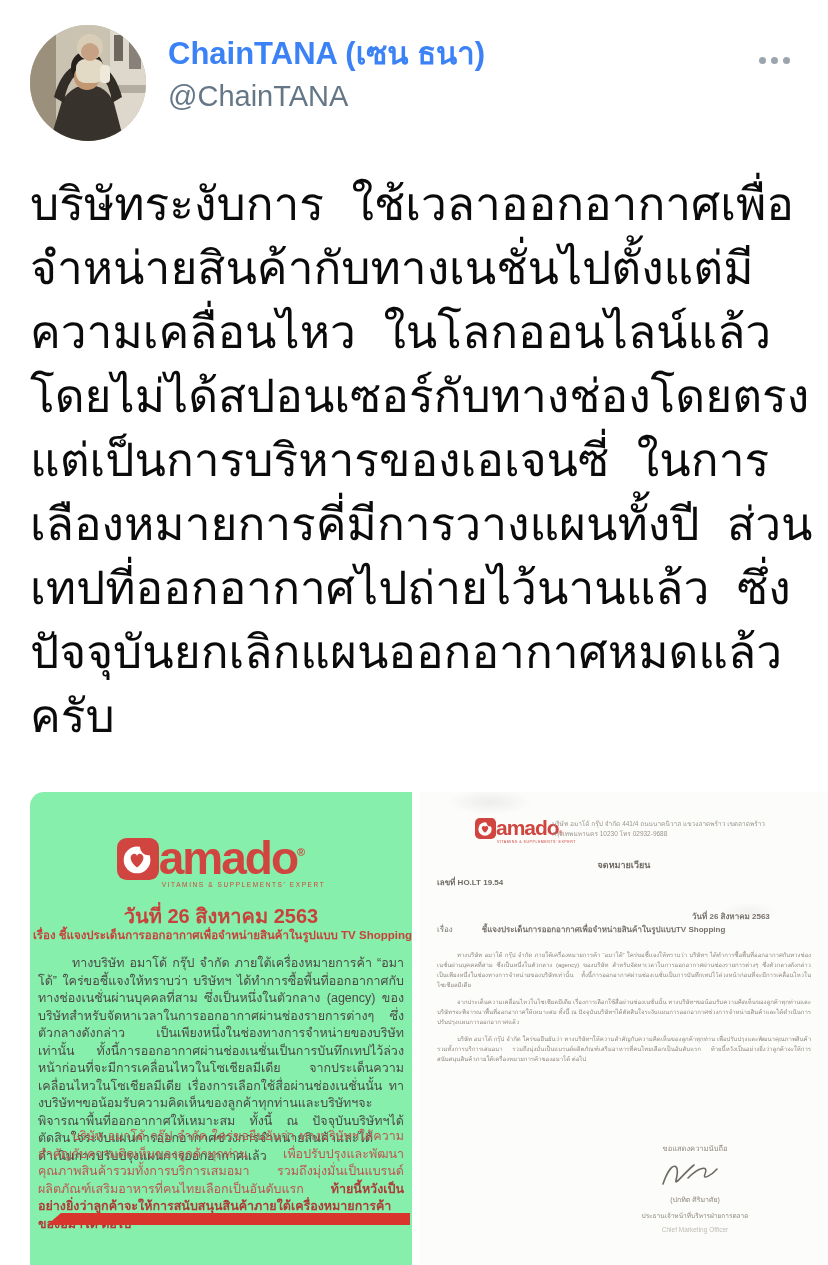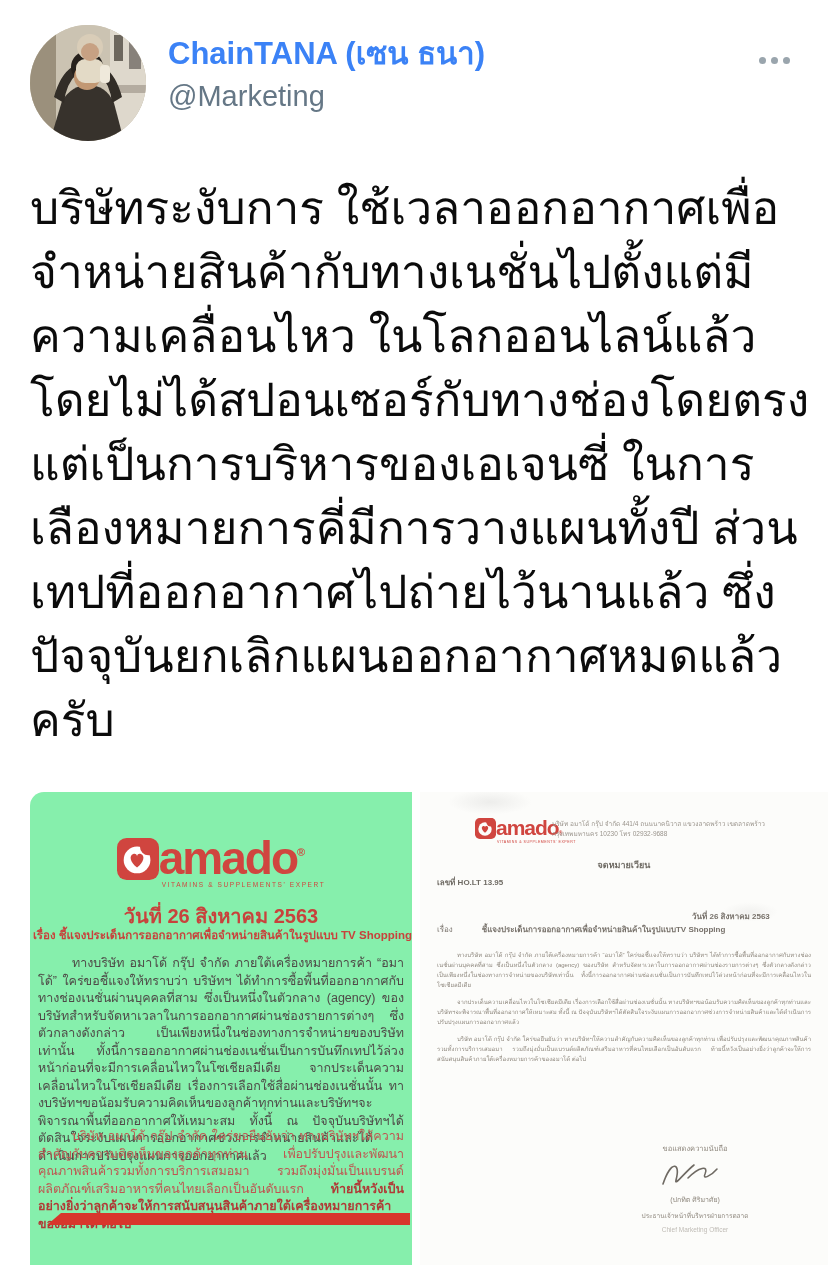--- a/index.html
+++ b/index.html
@@ -12,21 +12,21 @@
   .avatar svg{display:block;width:116px;height:116px;}
   .display-name{position:absolute;left:168px;top:28px;font-size:31px;font-weight:bold;
                 color:#3b82f6;white-space:nowrap;text-align:right;}
   .handle{position:absolute;left:168px;top:80px;font-size:29px;color:#657786;white-space:nowrap;}
   .more{position:absolute;left:752px;top:48px;width:44px;height:24px;display:flex;gap:5px;
         align-items:center;justify-content:center;cursor:pointer;}
   .more .dot{width:7px;height:7px;border-radius:50%;background:#9aa5ad;}
 
   
   .tweet-text{position:absolute;left:30px;top:176px;width:775px;color:#0b0b0b;}
-  .tweet-text .tline{font-size:46px;line-height:64px;white-space:nowrap;}
+  .tweet-text .tline{font-size:46px;line-height:64px;white-space:nowrap;font-family:Liberation Mono, monospace;}
 
   
   .media{position:absolute;left:30px;top:792px;width:798px;height:473px;}
   .doc{position:absolute;top:0;height:473px;margin:0;padding:0;overflow:hidden;}
   .doc.left{left:0;width:382px;background:#86efac;border-radius:14px 0 0 0;}
   .doc.right{left:390px;width:408px;background:#fcfcfa;
              background-image:radial-gradient(60px 18px at 70px 10px,#ededeb 0,rgba(237,237,235,0) 70%),
                               radial-gradient(40px 14px at 330px 120px,#f1f1ef 0,rgba(241,241,239,0) 70%);}
 
   
@@ -104,21 +104,21 @@
         <path d="M92 72 Q86 50 74 42 L68 48 Q80 58 82 78 Z" fill="#322d27"></path>
         <circle cx="57" cy="42" r="16" fill="#26211c"></circle>
         <circle cx="57" cy="52" r="13" fill="#c29873"></circle>
         <rect x="46" y="34" width="28" height="24" rx="9" fill="#e3dac6"></rect>
         <circle cx="60" cy="22" r="13" fill="#d9cdb8"></circle>
         <circle cx="60" cy="27" r="9" fill="#c7a183"></circle>
         <rect x="70" y="40" width="10" height="18" rx="4" fill="#efe9db"></rect>
       </svg>
     </div>
     <div class="display-name">ChainTANA (เซน ธนา)</div>
-    <div class="handle">@Marketing</div>
+    <div class="handle">@ChainTANA</div>
     <div class="more">
       <span class="dot"></span>
       <span class="dot"></span>
       <span class="dot"></span>
     </div>
   </div>
 
   <div class="tweet-text">
     <div class="tline">บริษัทระงับการ ใช้เวลาออกอากาศเพื่อ</div>
     <div class="tline">จำหน่ายสินค้ากับทางเนชั่นไปตั้งแต่มี</div>
@@ -172,21 +172,21 @@
             <span class="bword">amado</span><span class="breg">®</span>
           </span>
           <span class="btag">Vitamins &amp; Supplements' Expert</span>
         </span>
       </div>
       <div class="rdoc-address">
         <div>บริษัท อมาโด้ กรุ๊ป จำกัด 441/4 ถนนนาคนิวาส แขวงลาดพร้าว เขตลาดพร้าว</div>
         <div>กรุงเทพมหานคร 10230 โทร 02932-9688</div>
       </div>
       <div class="rdoc-lettertype">จดหมายเวียน</div>
-      <div class="rdoc-ref">เลขที่ HO.LT 13.95</div>
+      <div class="rdoc-ref">เลขที่ HO.LT 19.54</div>
       <div class="rdoc-date">วันที่ 26 สิงหาคม 2563</div>
       <div class="rdoc-subjectrow">
         <span>เรื่อง</span>
         <span class="subj-text">ชี้แจงประเด็นการออกอากาศเพื่อจำหน่ายสินค้าในรูปแบบTV Shopping</span>
       </div>
       <div class="rdoc-body">
         <p>ทางบริษัท อมาโด้ กรุ๊ป จำกัด ภายใต้เครื่องหมายการค้า “อมาโด้” ใคร่ขอชี้แจงให้ทราบว่า บริษัทฯ ได้ทำการซื้อพื้นที่ออกอากาศกับทางช่องเนชั่นผ่านบุคคลที่สาม ซึ่งเป็นหนึ่งในตัวกลาง (agency) ของบริษัท สำหรับจัดหาเวลาในการออกอากาศผ่านช่องรายการต่างๆ ซึ่งตัวกลางดังกล่าวเป็นเพียงหนึ่งในช่องทางการจำหน่ายของบริษัทเท่านั้น ทั้งนี้การออกอากาศผ่านช่องเนชั่นเป็นการบันทึกเทปไว้ล่วงหน้าก่อนที่จะมีการเคลื่อนไหวในโซเชียลมีเดีย</p>
         <p>จากประเด็นความเคลื่อนไหวในโซเชียลมีเดีย เรื่องการเลือกใช้สื่อผ่านช่องเนชั่นนั้น ทางบริษัทฯขอน้อมรับความคิดเห็นของลูกค้าทุกท่านและบริษัทฯจะพิจารณาพื้นที่ออกอากาศให้เหมาะสม ทั้งนี้ ณ ปัจจุบันบริษัทฯได้ตัดสินใจระงับแผนการออกอากาศช่วงการจำหน่ายสินค้าและได้ดำเนินการปรับปรุงแผนการออกอากาศแล้ว</p>
         <p>บริษัท อมาโด้ กรุ๊ป จำกัด ใคร่ขอยืนยันว่า ทางบริษัทฯให้ความสำคัญกับความคิดเห็นของลูกค้าทุกท่าน เพื่อปรับปรุงและพัฒนาคุณภาพสินค้ารวมทั้งการบริการเสมอมา รวมถึงมุ่งมั่นเป็นแบรนด์ผลิตภัณฑ์เสริมอาหารที่คนไทยเลือกเป็นอันดับแรก ท้ายนี้หวังเป็นอย่างยิ่งว่าลูกค้าจะให้การสนับสนุนสินค้าภายใต้เครื่องหมายการค้าของอมาโด้ ต่อไป</p>
       </div>

